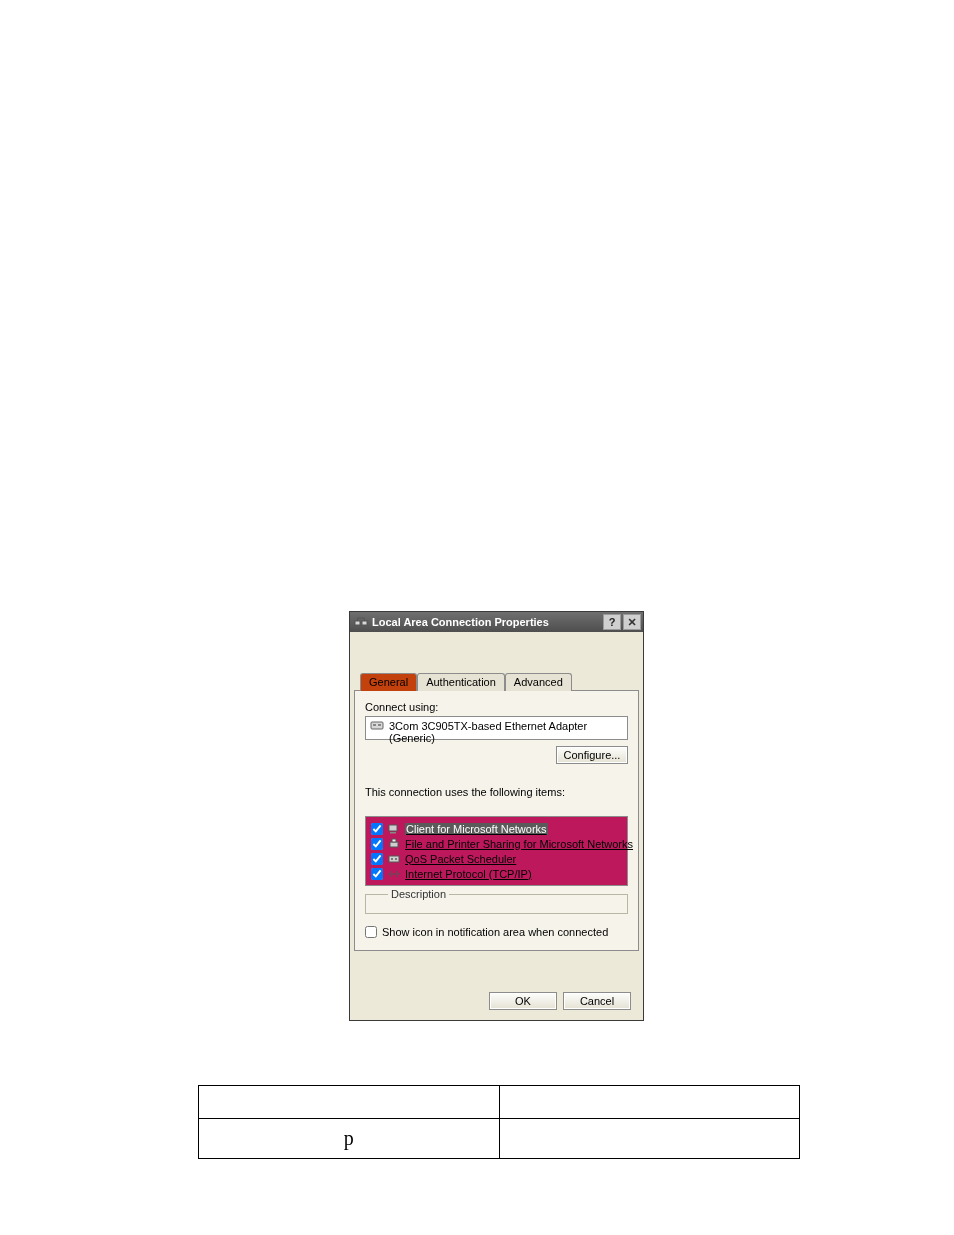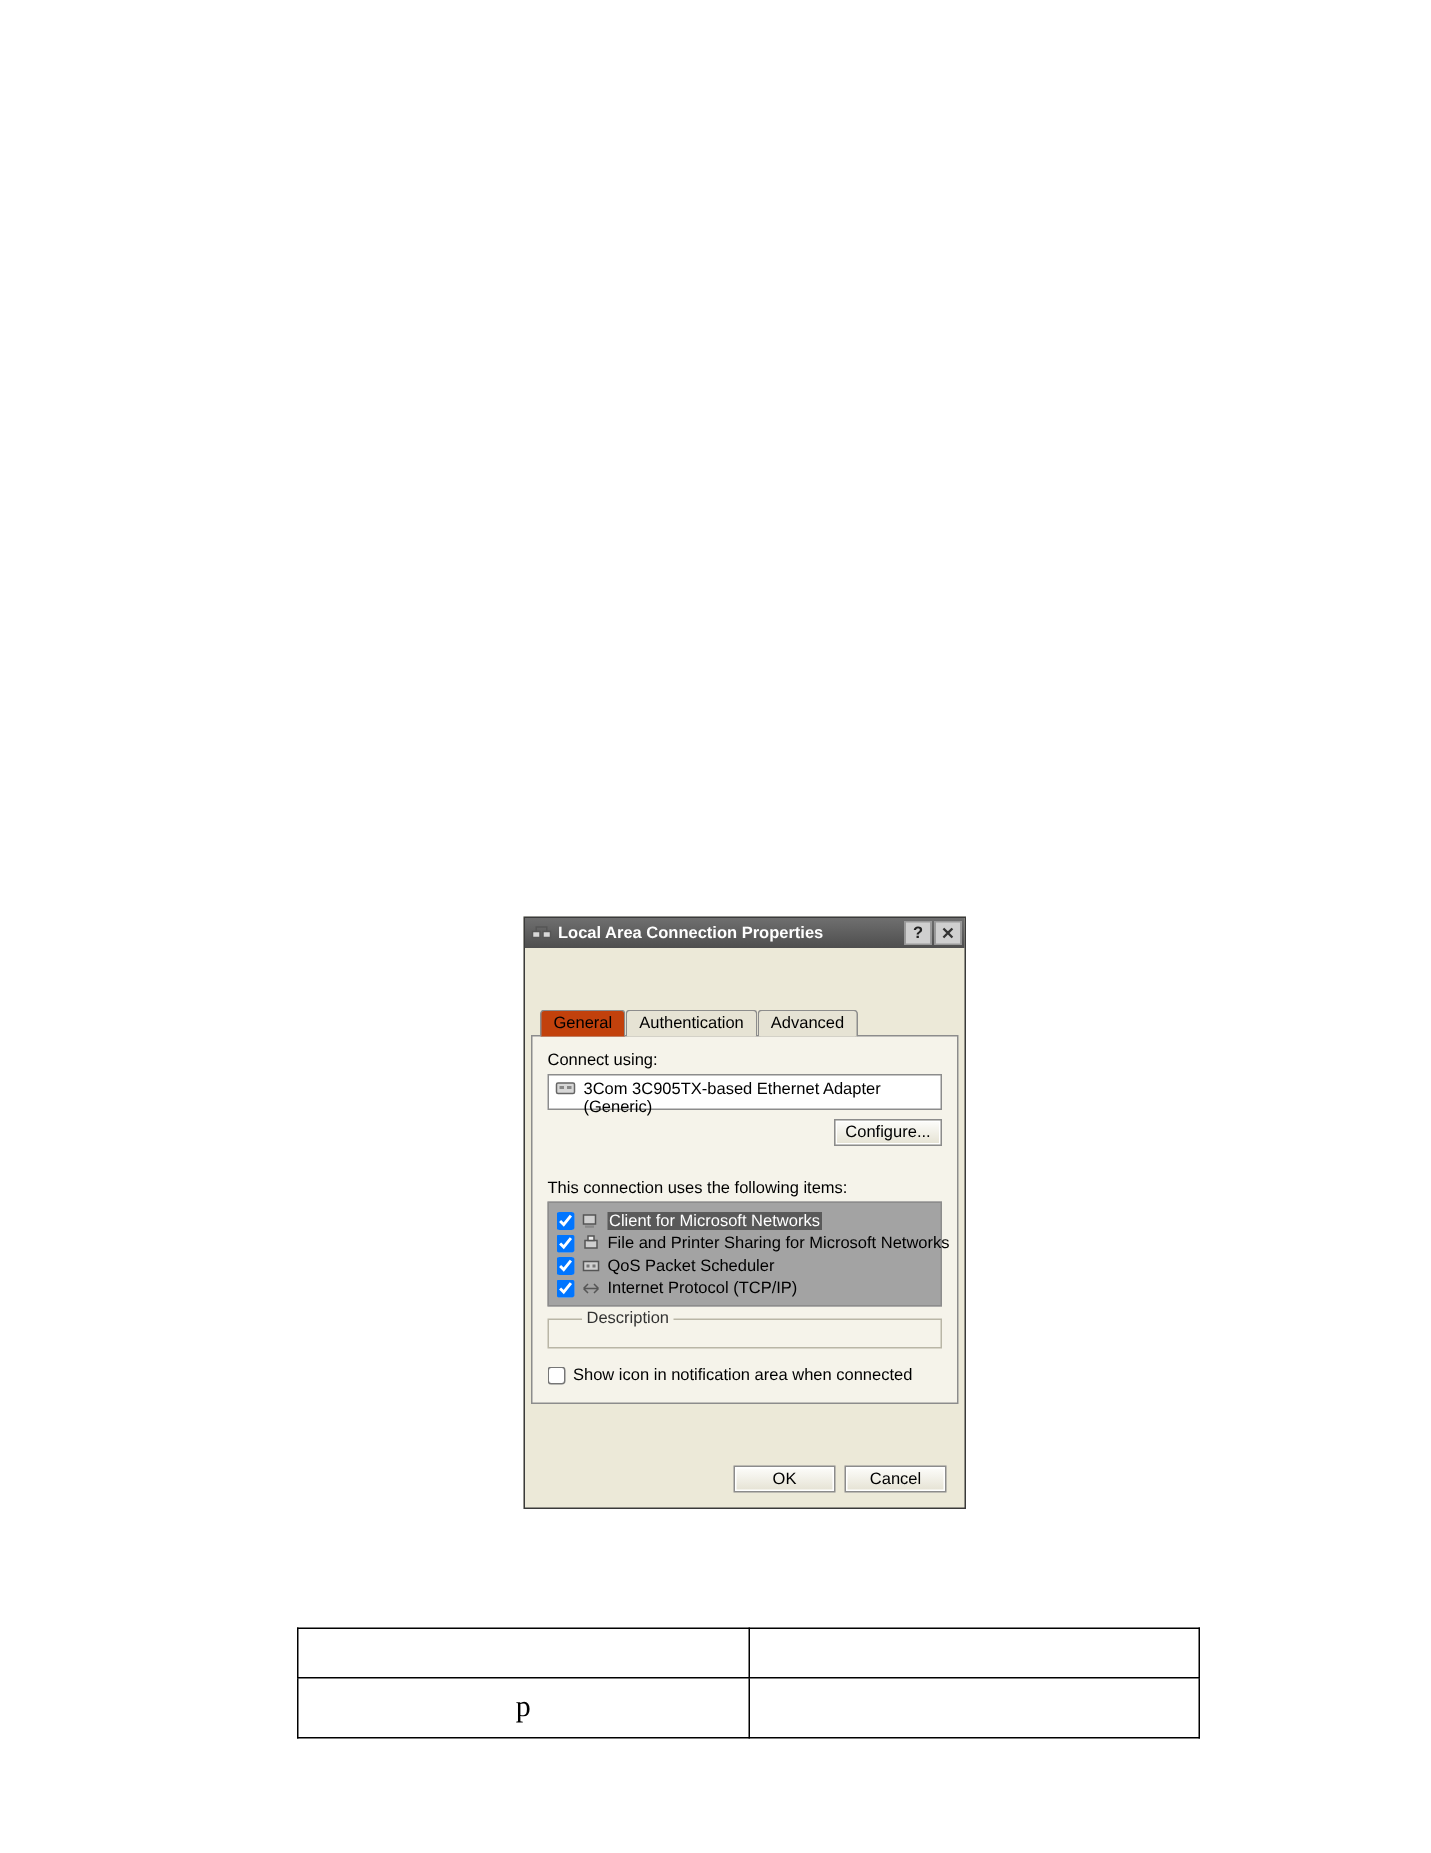--- a/index.html
+++ b/index.html
@@ -131,24 +131,25 @@
     min-width: 70px;
     box-shadow: inset 0 0 0 1px #fff;
   }
   .btn-row {
     display: flex;
     gap: 6px;
     margin-top: 6px;
   }
   .btn-row .btn { flex: 1 1 0; }
   .items-list {
-    margin-top: 3px;
-    border: 1px solid #8c8c8c;
-    background: #a3a3a3;
+    margin-top: 18px;
+    border: 1px solid #8c8c8c;
+    background: #be185d;
     padding: 4px 5px;
+    text-decoration: underline;
   }
   .item-row {
     display: flex;
     align-items: center;
     height: 15px;
     font-size: 11px;
     gap: 4px;
   }
   .item-row input[type=checkbox] {
     margin: 0;

